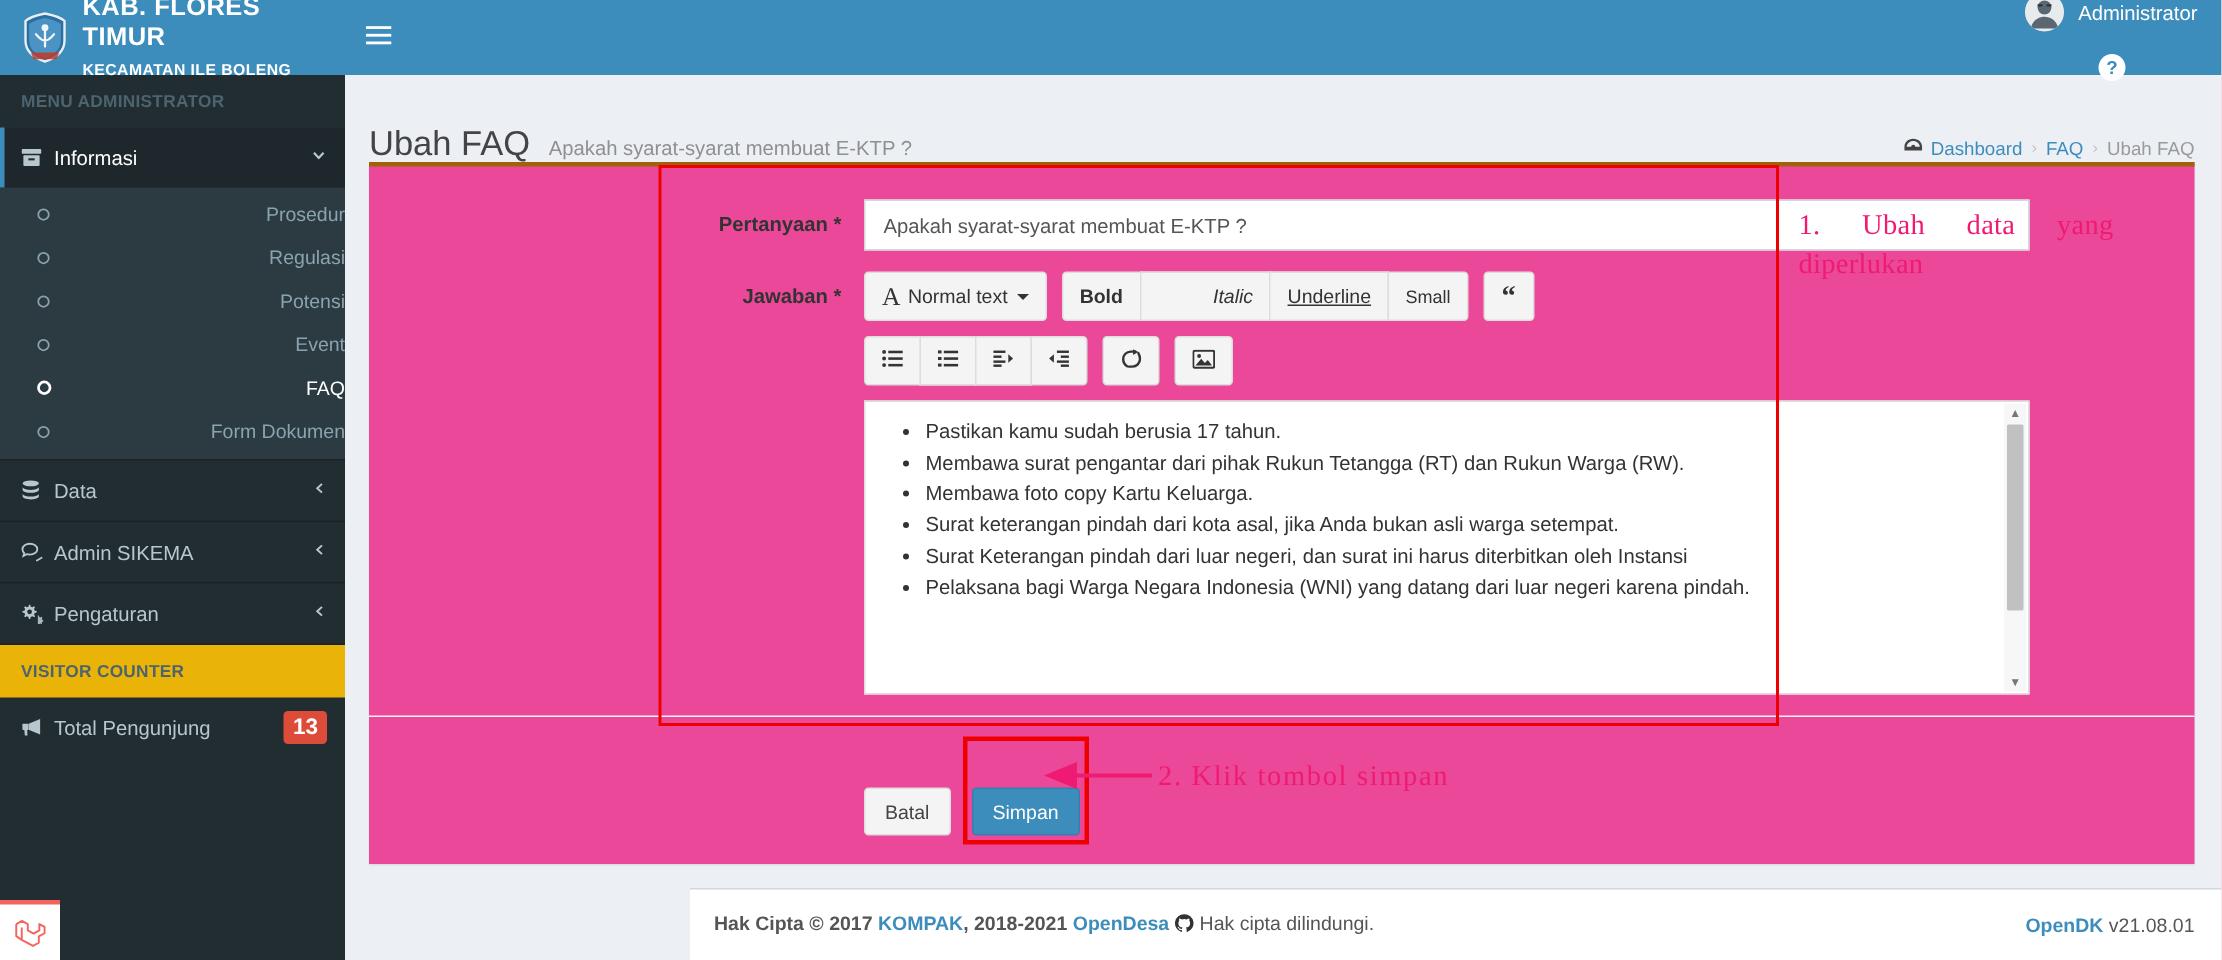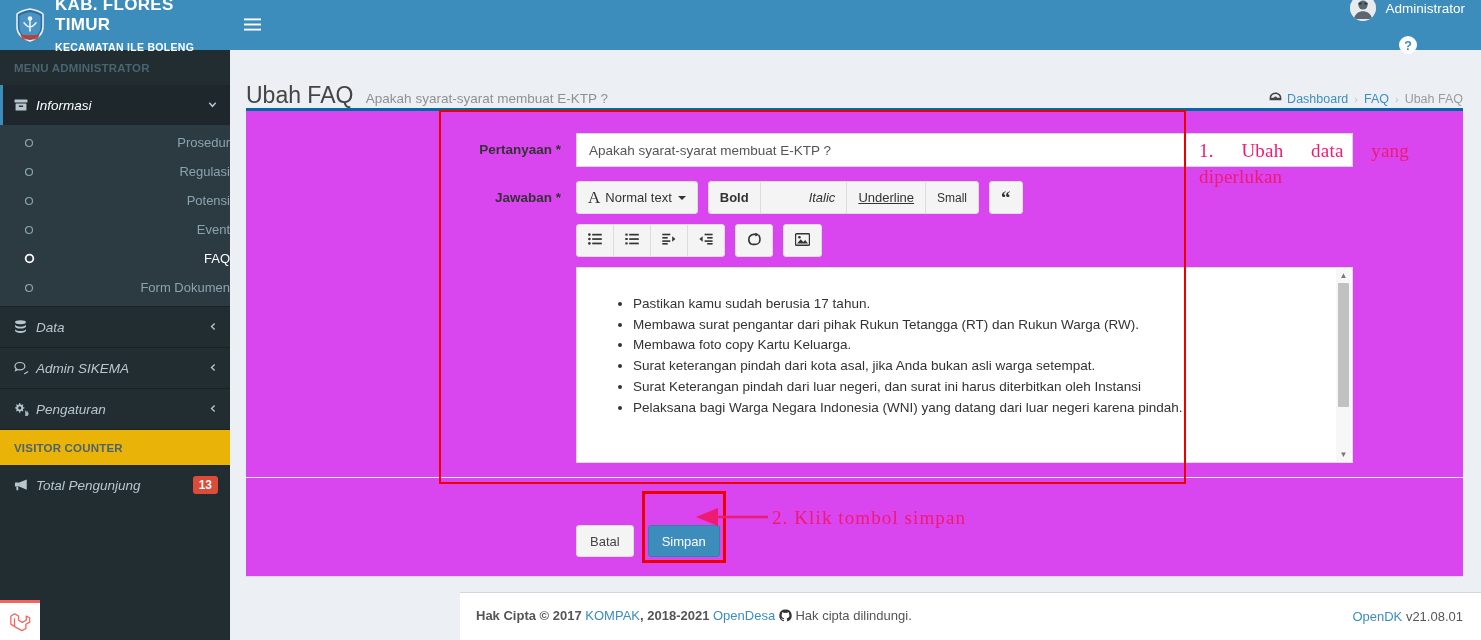--- a/index.html
+++ b/index.html
@@ -34,40 +34,40 @@
     color: #4b646f; font-size: 11.5px; font-weight: bold;
     padding: 12px 16px 11px 14px; letter-spacing: .2px;
     background: #222d32;
   }
   .m-item {
     display: flex; align-items: center; height: 40px;
     padding: 0 12px 0 14px; color: #b8c7ce; font-size: 13.5px;
     position: relative; cursor: pointer;
   }
   .m-item .ico { width: 22px; flex: 0 0 22px; display: flex; align-items: center; color: #b8c7ce; }
-  .m-item .lbl { flex: 1; font-style: italic; }
+  .m-item .lbl { flex: 1; }
   .m-item .arr { font-size: 11px; color: #b8c7ce; }
   .m-item.active {
     background: #1e282c; color: #ffffff;
     border-left: 3px solid #3c8dbc; padding-left: 11px;
   }
   .submenu { background: #2c3b41; padding: 3px 0 4px 0; }
   .s-item {
     display: flex; align-items: center; height: 29px;
     padding-left: 24px; color: #8aa4af; font-size: 13px; cursor: pointer; justify-content: space-between;
   }
   .s-item .dot {
     width: 20px; flex: 0 0 20px; font-size: 11px; color: #8aa4af;
     display: flex; align-items: center;
   }
   .s-item.active { color: #ffffff; }
   .s-item.active .dot { color: #ffffff; font-weight: bold; }
   .m-sep { height: 1px; background: #1a2226; }
   .badge-red {
-    background: #dd4b39; color: #fff; font-size: 12px; font-weight: bold;
+    background: #dd4b39; color: #fff; font-size: 15px; font-weight: bold;
     border-radius: 3px; padding: 2px 6px; line-height: 1.2;
   }
   .laravel-logo {
     position: absolute; left: 0; bottom: 0; width: 40px; height: 40px;
     background: #fff; border-top: 3px solid #f4645f;
     display: flex; align-items: center; justify-content: center;
   }
 
   
   .main {
@@ -95,22 +95,22 @@
   .page-title {
     font-size: 23px; color: #444; font-weight: normal; margin: 0;
   }
   .page-sub { font-size: 13.5px; color: #8f8f8f; margin-left: 8px; }
   .breadcrumb { display: flex; align-items: center; gap: 6px; font-size: 12.5px; margin-top: 28px; }
   .bc-link { color: #3c8dbc; cursor: pointer; display: flex; align-items: center; gap: 5px; }
   .bc-sep { color: #c2c2c2; font-size: 11px; }
   .bc-current { color: #9a9a9a; }
 
   .card {
-    position: relative; margin: 6px 18px 0 16px; background: #d946ef;
-    border-top: 3px solid #0369a1; min-height: 445px;
+    position: relative; margin: 6px 18px 0 16px; background: #ec4899;
+    border-top: 3px solid #a16207; min-height: 445px;
     box-shadow: 0 1px 1px rgba(0,0,0,.08);
   }
   .form-body { padding: 22px 0 0 0; }
   .form-row { display: flex; margin-bottom: 14px; }
   .form-label {
     width: 330px; flex: 0 0 330px; text-align: right; padding-right: 15px;
     font-size: 13.5px; font-weight: bold; color: #333; padding-top: 9px;
   }
   .form-field { flex: 1; padding-right: 110px; }
   .input-text {
@@ -140,21 +140,21 @@
   .caret { display: inline-block; margin-left: 6px; border-top: 4px solid #333;
            border-left: 4px solid transparent; border-right: 4px solid transparent; }
 
   .editor-area {
     border: 1px solid #ddd; background: #fff; height: 196px;
     position: relative; overflow: hidden;
   }
   .editor-inner {
     padding: 10px 22px 0 12px; font-size: 13.5px; color: #333; line-height: 1.46;
   }
-  .editor-inner ul { margin: 16px; padding-left: 28px; }
+  .editor-inner ul { margin: 0; padding-left: 28px; }
   .editor-inner li { margin-bottom: 1px; }
   .ed-scroll {
     position: absolute; right: 1px; top: 1px; bottom: 1px; width: 15px;
     background: #f7f7f7; display: flex; flex-direction: column; align-items: center;
     justify-content: space-between; padding: 2px 0;
   }
   .ed-scroll .arrow { font-size: 8px; color: #777; }
   .ed-thumb {
     position: absolute; top: 14px; width: 11px; height: 124px;
     background: #c1c1c1; border-radius: 1px;
@@ -174,21 +174,21 @@
   .btn-primary { background: #3c8dbc; border: 1px solid #367fa9; color: #fff; }
   .btn-primary-wrap { border: 3px solid #ee0000; padding: 3px; display: inline-flex; }
 
   .page-footer {
     position: absolute; left: 230px; right: 0; bottom: 0; height: 48px;
     background: #fff; border-top: 1px solid #d2d6de;
     display: flex; align-items: center; justify-content: space-between;
     padding: 0 18px 0 16px; font-size: 13px; color: #555;
   }
   .ft-strong { font-weight: bold; }
-  .ft-link { color: #3c8dbc; font-weight: normal; text-align: right; }
+  .ft-link { color: #3c8dbc; font-weight: bold; text-align: right; }
   .ft-right { font-size: 13px; color: #555; }
 
   
   .anno-box {
     position: absolute; border: 2px solid #ee0000; pointer-events: none;
   }
   .anno-text {
     position: absolute; color: #ef1a72; font-family: "Liberation Serif", serif;
     font-size: 19px; line-height: 1.35; letter-spacing: .2px;
   }

